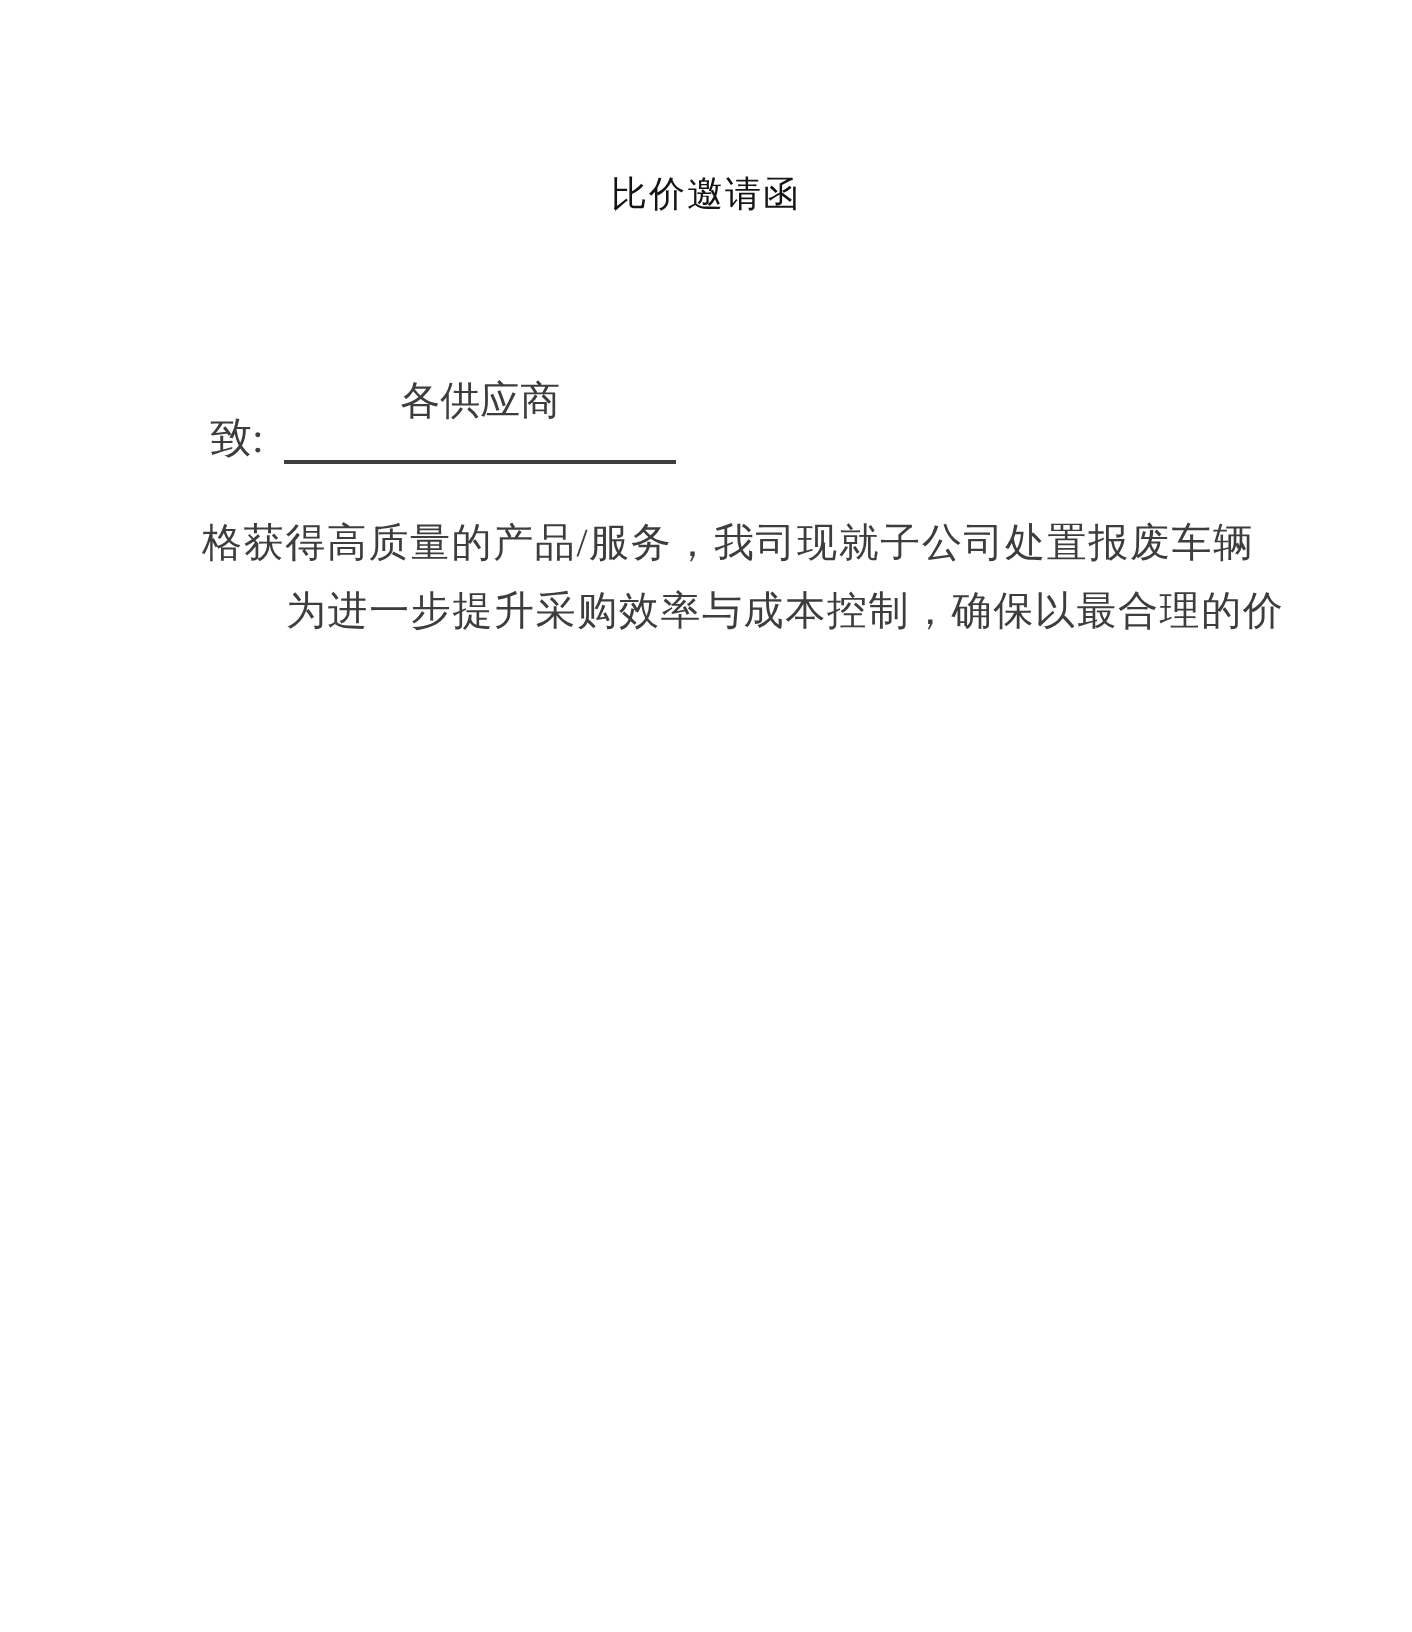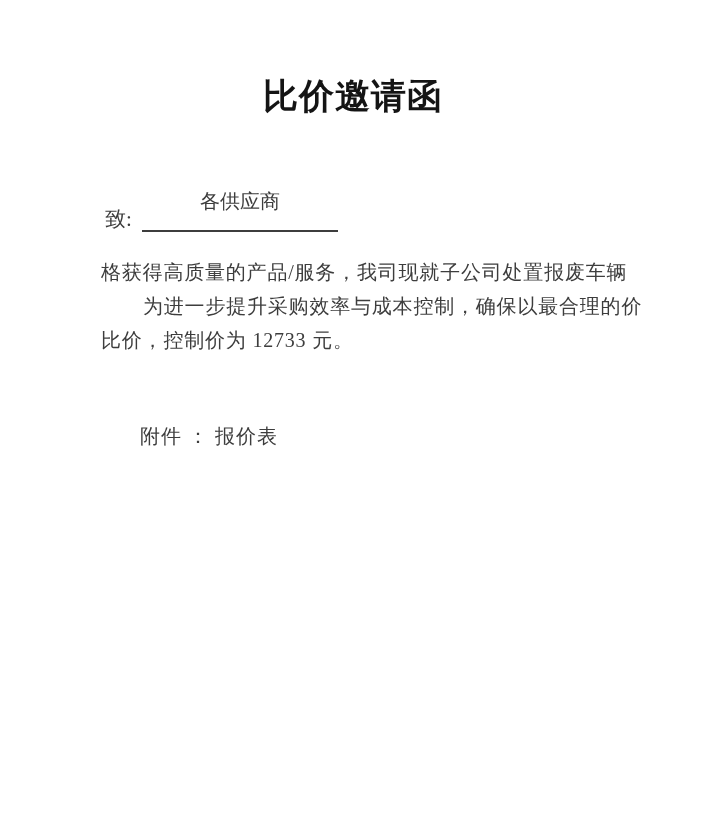--- a/index.html
+++ b/index.html
@@ -17,23 +17,23 @@
     color: #3d3d3d;
     overflow: hidden;
   }
 
   .doc-title {
     position: absolute;
     top: 82px;
     left: 0;
     width: 100%;
     text-align: center;
-    font-size: 35px;
+    font-size: 18px;
     line-height: 30px;
-    font-weight: 700;
+    font-weight: 400;
     color: #141414;
     letter-spacing: 1px;
   }
 
   .to-line {
     position: absolute;
     top: 188px;
     left: 105px;
     font-size: 21px;
     line-height: 26px;
@@ -116,19 +116,17 @@
   <div class="doc-title">比价邀请函</div>
 
   <div class="to-line">
     <span class="to-label">致:</span>
     <span class="to-value">各供应商</span>
   </div>
 
   <div class="body-paragraph">
     <div class="body-line">格获得高质量的产品/服务，我司现就子公司处置报废车辆</div>
     <div class="body-line first">为进一步提升采购效率与成本控制，确保以最合理的价</div>
-    <div class="body-line">比价，控制价为 12733 元。</div>
   </div>
 
-  <div class="attachment-line">附件 ： 报价表</div>
 
 
 </div>
 
 </body></html>

